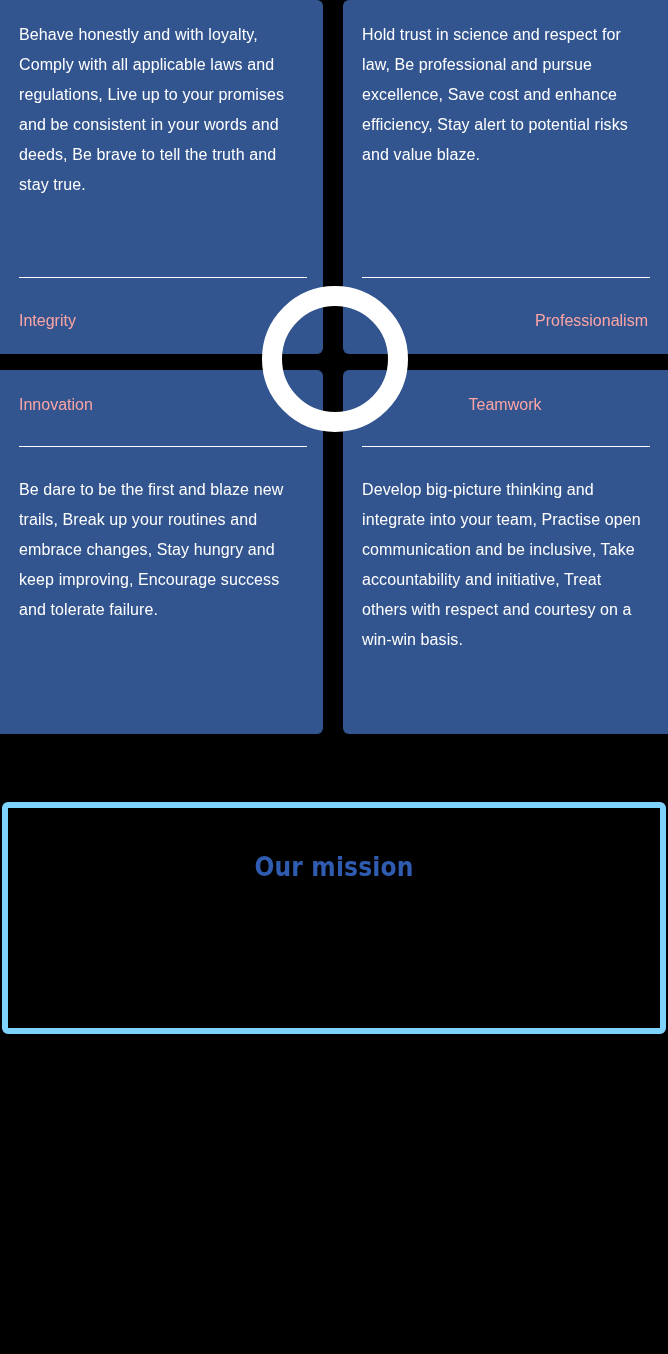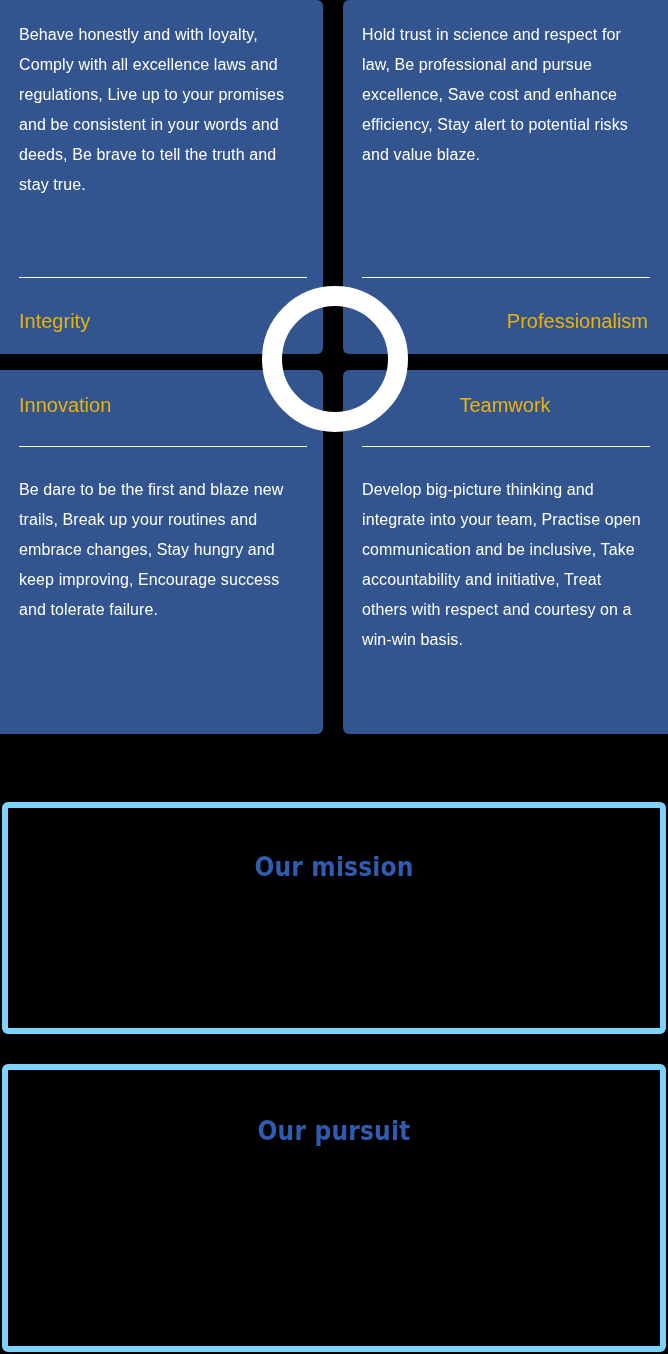--- a/index.html
+++ b/index.html
@@ -60,23 +60,23 @@
   }
 
   .value-body {
     font-size: 16px;
     line-height: 30px;
     color: #ffffff;
     letter-spacing: 0.1px;
   }
 
   .value-title {
-    font-size: 20px;
+    font-size: 16px;
     line-height: 30px;
-    color: #eab308;
+    color: #fca5a5;
     font-weight: 400;
     white-space: nowrap;
   }
 
   .value-rule {
     height: 1px;
     background: #ffffff;
     width: 288px;
   }
 
@@ -152,21 +152,21 @@
   }
 </style>
 </head>
 <body>
 
 <div class="page">
 
   <div class="values-grid">
 
     <div class="value-card tl">
-      <div class="value-body">Behave honestly and with loyalty, Comply with all excellence laws and regulations, Live up to your promises and be consistent in your words and deeds, Be brave to tell the truth and stay true.</div>
+      <div class="value-body">Behave honestly and with loyalty, Comply with all applicable laws and regulations, Live up to your promises and be consistent in your words and deeds, Be brave to tell the truth and stay true.</div>
       <div class="spacer"></div>
       <div class="value-rule"></div>
       <div class="value-title">Integrity</div>
     </div>
 
     <div class="value-card tr">
       <div class="value-body">Hold trust in science and respect for law, Be professional and pursue excellence, Save cost and enhance efficiency, Stay alert to potential risks and value blaze.</div>
       <div class="spacer"></div>
       <div class="value-rule"></div>
       <div class="value-title">Professionalism</div>
@@ -187,18 +187,14 @@
     </div>
 
     <div class="center-ring"></div>
   </div>
 
   <section class="panel mission">
     <h2 class="panel-title">Our mission</h2>
     <div class="panel-body"></div>
   </section>
 
-  <section class="panel pursuit">
-    <h2 class="panel-title">Our pursuit</h2>
-    <div class="panel-body"></div>
-  </section>
 
 </div>
 
 </body></html>

